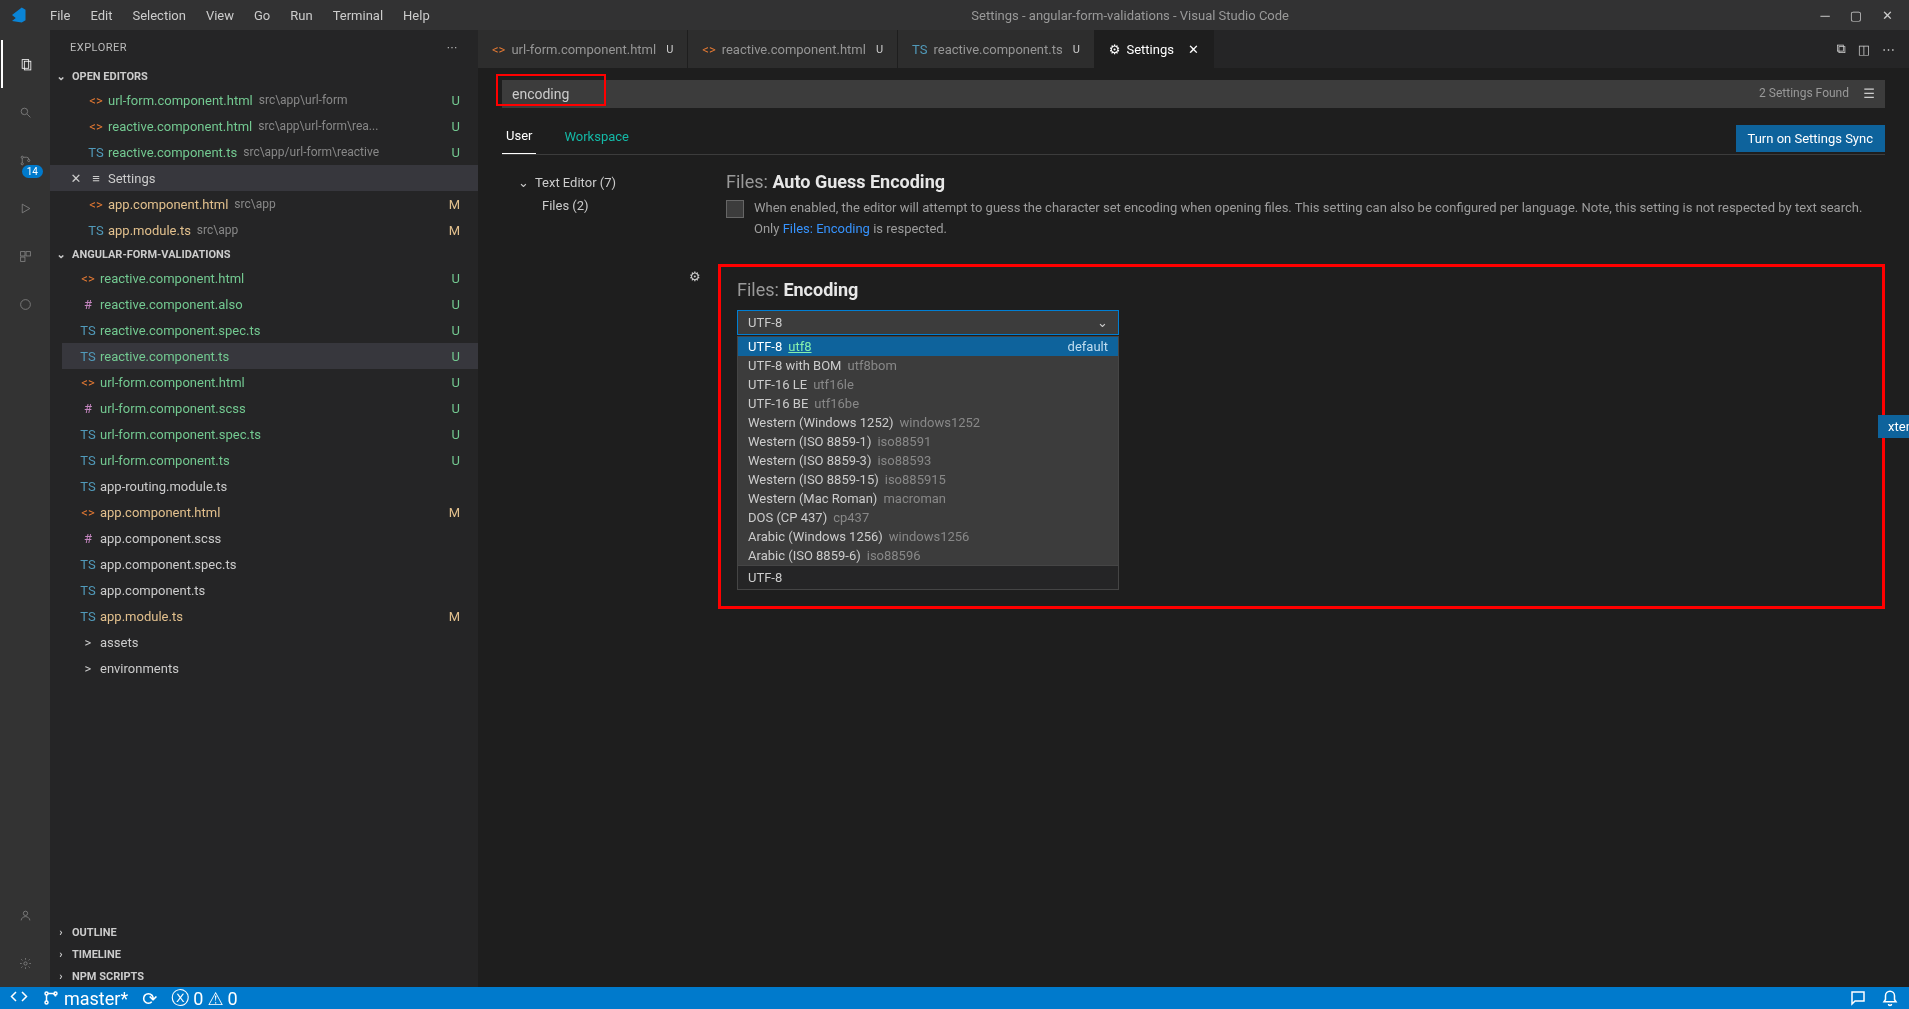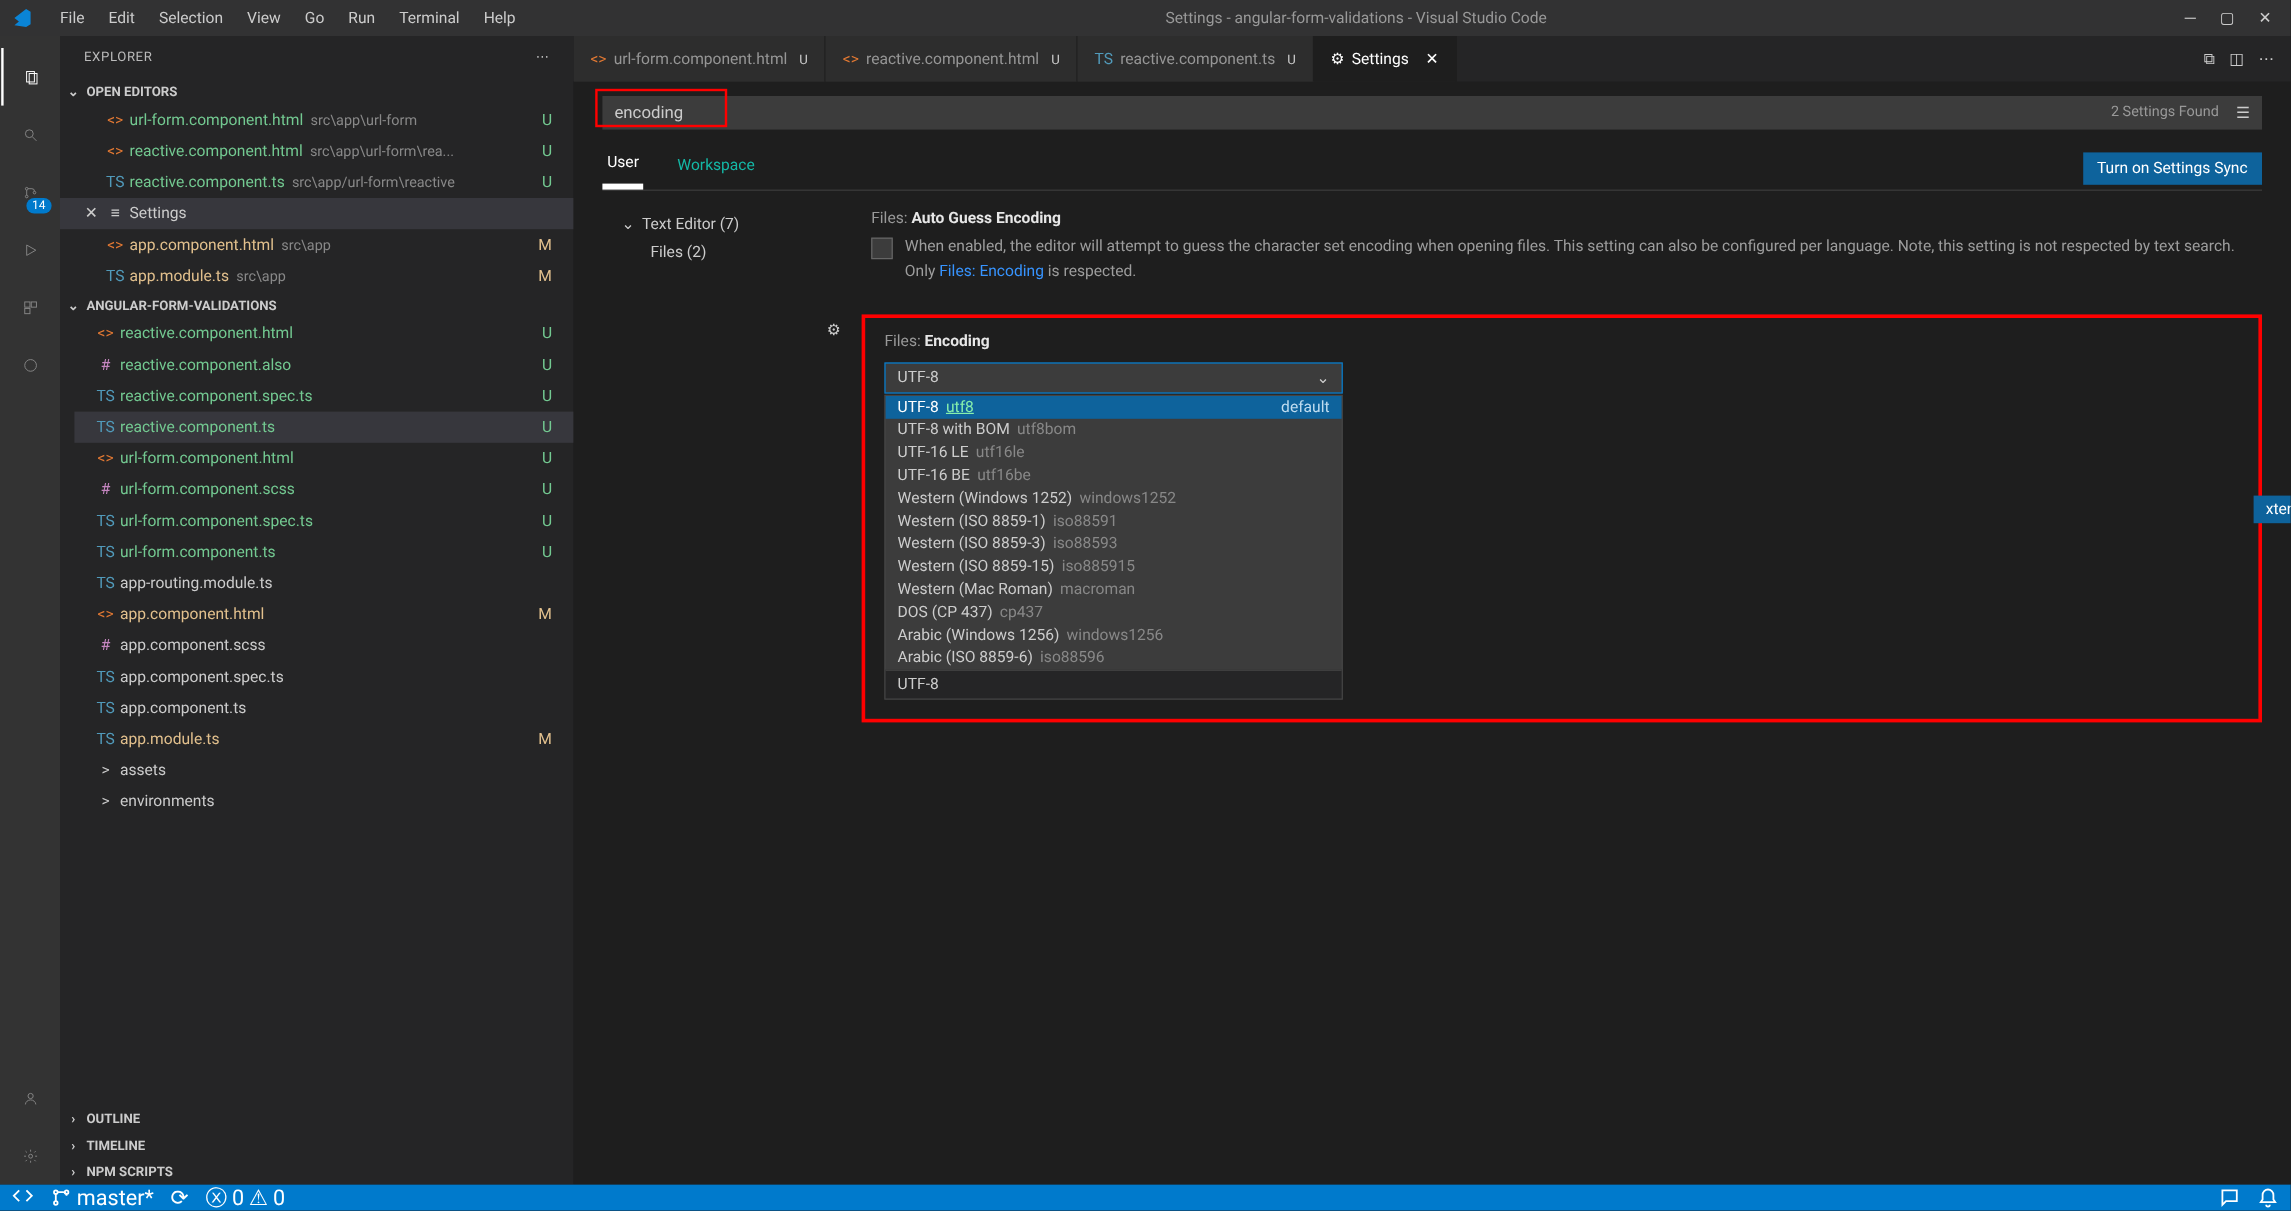--- a/index.html
+++ b/index.html
@@ -53,31 +53,31 @@
 
 .settings-body { flex:1; padding:0; overflow:hidden; position:relative; }
 .search-wrap { margin:12px 24px 0 24px; position:relative; }
 .search-input { width:100%; background:#3c3c3c; border:none; color:#cccccc; padding:6px 10px; font-size:14px; outline:none; }
 .search-highlight { position:absolute; border:2px solid #ff0000; pointer-events:none; }
 .search-meta { position:absolute; right:36px; top:6px; color:#999999; font-size:12px; }
 .filter-icon { position:absolute; right:10px; top:6px; color:#cccccc; cursor:pointer; }
 
 .scope-row { display:flex; align-items:center; margin:14px 24px 0 24px; border-bottom:1px solid #3c3c3c; }
 .scope-tab { padding:6px 4px 10px 4px; margin-right:24px; cursor:pointer; color:#14b8a6; font-size:13px; }
-.scope-tab.active { border-bottom:5px solid #ffffff; color:#ffffff; }
+.scope-tab.active { border-bottom:1px solid #ffffff; color:#ffffff; }
 .sync-btn { margin-left:auto; background:#0e639c; color:#ffffff; padding:6px 12px; cursor:pointer; font-size:13px; border:none; }
 
 .settings-content { display:flex; padding:16px 0 0 0; position:relative; }
 .settings-nav { width:240px; padding-left:40px; }
 .settings-nav div { padding:4px 0; color:#cccccc; cursor:pointer; font-size:13px; }
 .settings-nav .sub { padding-left:24px; }
 .settings-detail { flex:1; padding-right:24px; }
 
 .setting-item { margin-bottom:24px; padding-left:8px; }
-.setting-title { font-size:13px; color:#e7e7e7; margin-bottom:4px; }
+.setting-title { font-size:18px; color:#e7e7e7; margin-bottom:4px; }
 .setting-title .cat { color:#999999; }
 .setting-desc { color:#9d9d9d; font-size:13px; line-height:1.6; }
 .setting-desc a { color:#3794ff; text-decoration:none; }
 .checkbox-row { display:flex; gap:10px; margin-top:6px; }
 .checkbox { width:18px; height:18px; border:1px solid #666; background:#3c3c3c; flex-shrink:0; margin-top:2px; }
 
 .gear-inline { position:absolute; left:-32px; top:2px; color:#cccccc; cursor:pointer; }
 .encoding-block { position:relative; border:3px solid #ff0000; padding:12px 16px 16px 16px; margin-top:4px; }
 
 .select-box { width:382px; background:#3c3c3c; border:1px solid #007fd4; color:#cccccc; padding:4px 10px; display:flex; align-items:center; justify-content:space-between; margin-top:10px; cursor:pointer; font-size:13px; }

